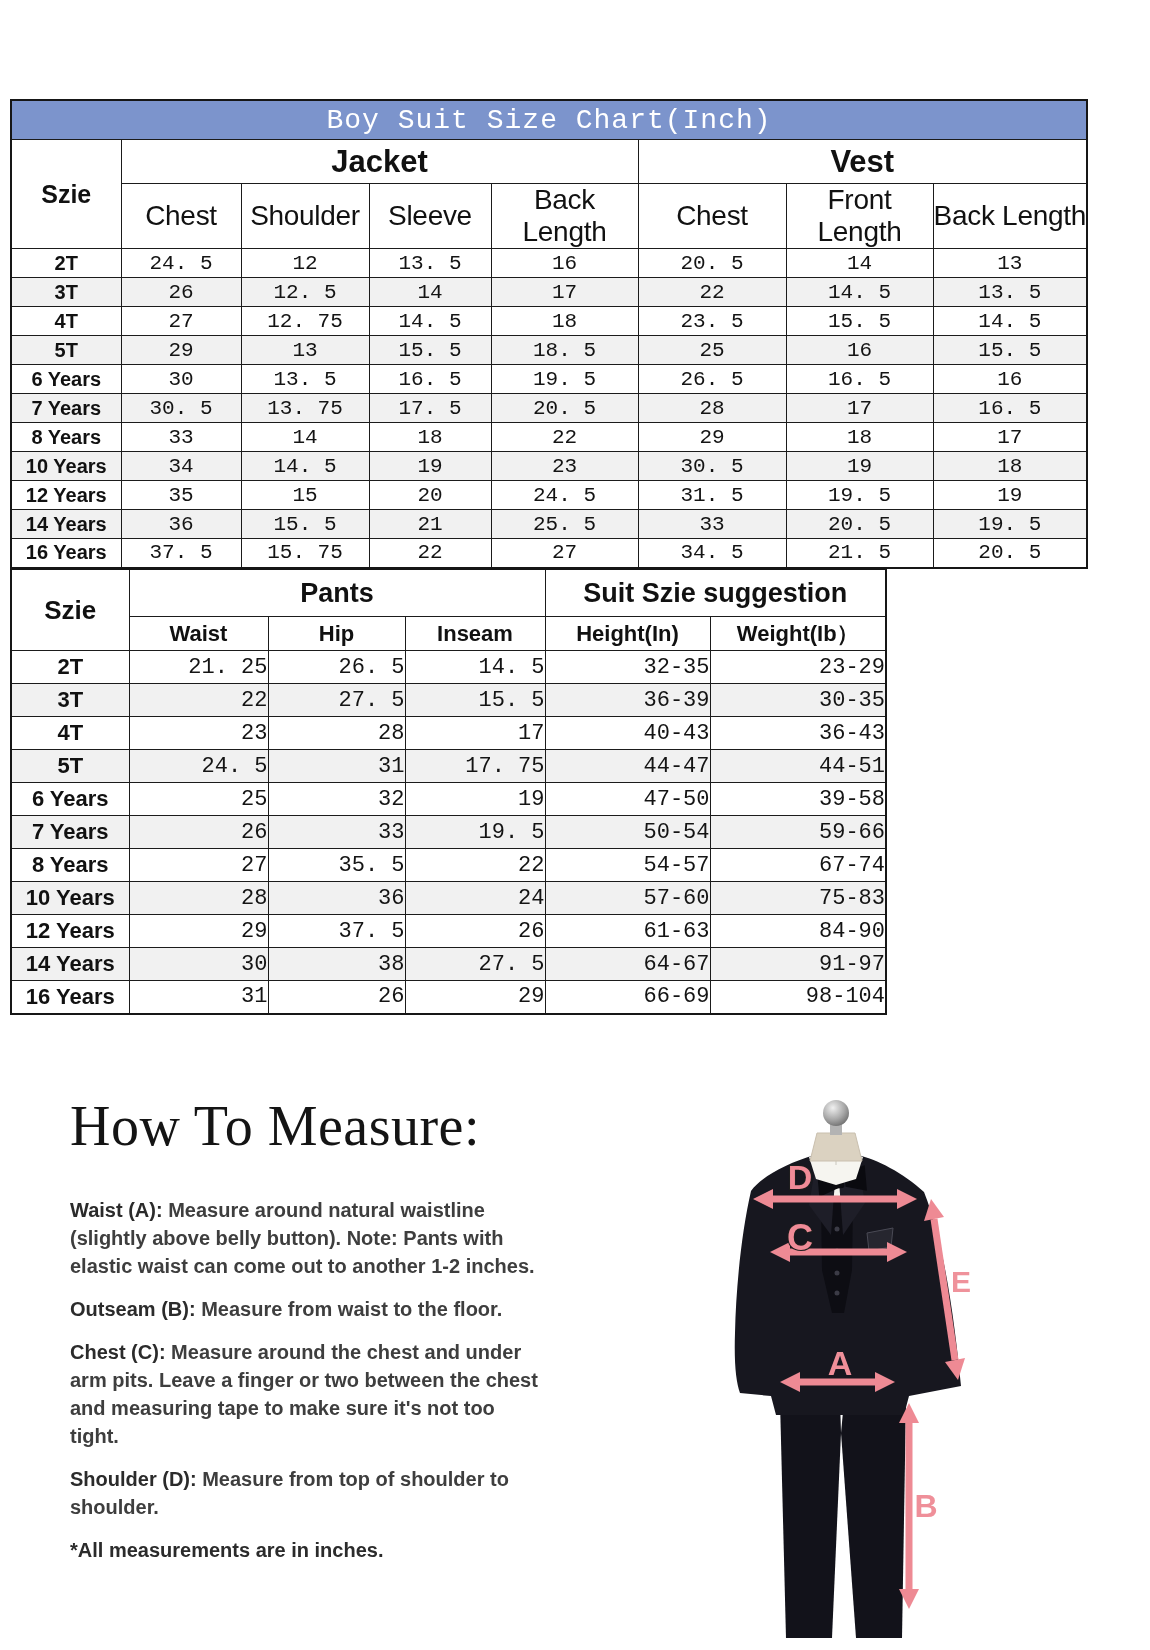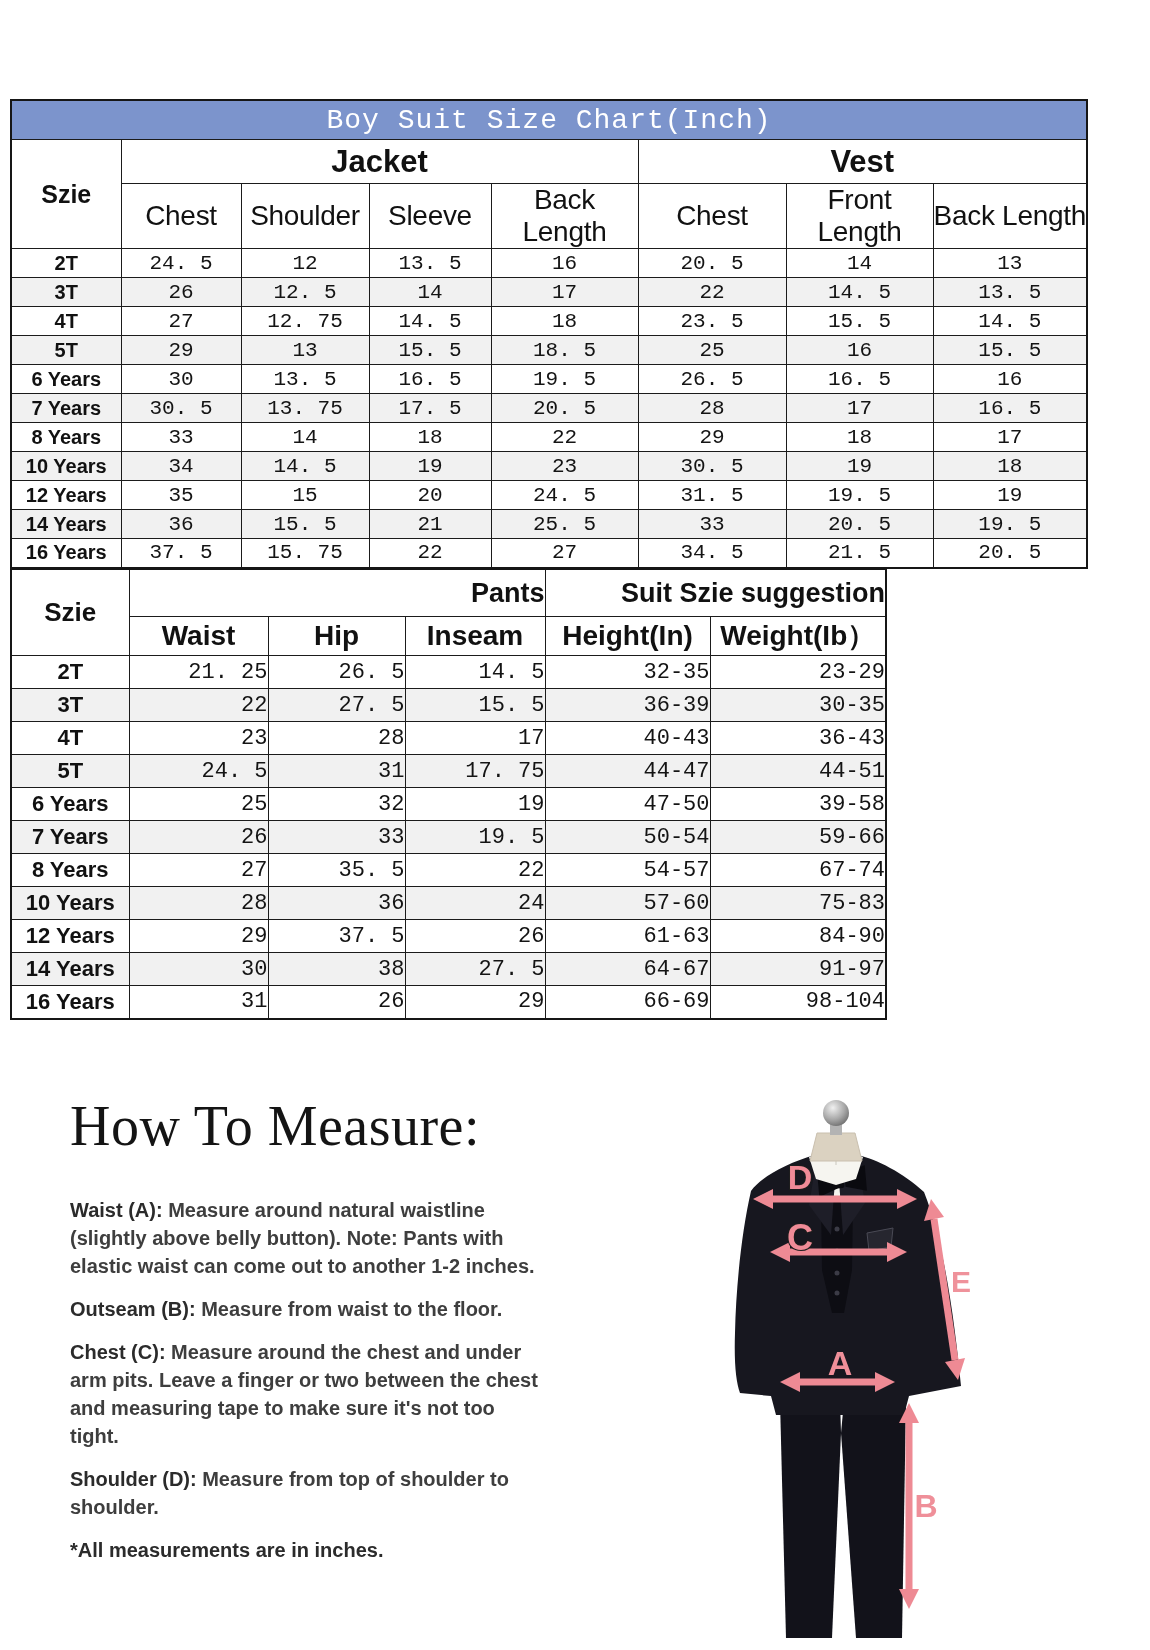--- a/index.html
+++ b/index.html
@@ -17,22 +17,22 @@
   .t1 .size-head{font-size:25px;font-weight:700;}
   .t1 .group{height:43px;font-size:31px;font-weight:700;}
   .t1 .sub{height:30px;font-size:28px;font-weight:400;letter-spacing:-0.3px;}
   .t1 tbody tr{height:29px;}
   .t1 tbody th{font-size:20px;font-weight:700;}
   .t1 tbody td{font-family:"Liberation Mono",monospace;font-size:21px;color:#141414;}
 
   
   .t2{left:10px;top:568px;width:875px;}
   .t2 .size-head{font-size:26px;font-weight:700;}
-  .t2 .group{height:46px;font-size:27px;font-weight:700;text-align:right;}
-  .t2 .sub{height:33px;font-size:28px;font-weight:700;text-align:center;}
+  .t2 .group{height:46px;font-size:27px;font-weight:700;}
+  .t2 .sub{height:33px;font-size:22px;font-weight:700;text-align:center;}
   .t2 tbody tr{height:33px;}
   .t2 tbody th{font-size:22px;font-weight:700;}
   .t2 tbody td{font-family:"Liberation Mono",monospace;font-size:22px;color:#141414;text-align:right;}
 
   tbody tr:nth-child(even){background:#f1f1f1;}
 
   
   .how{position:absolute;left:70px;top:1098px;width:478px;}
   .how h1{margin:0 0 42px 0;font-family:"Liberation Serif",serif;font-weight:400;
           font-size:56px;line-height:1;color:#141414;letter-spacing:0.5px;}

